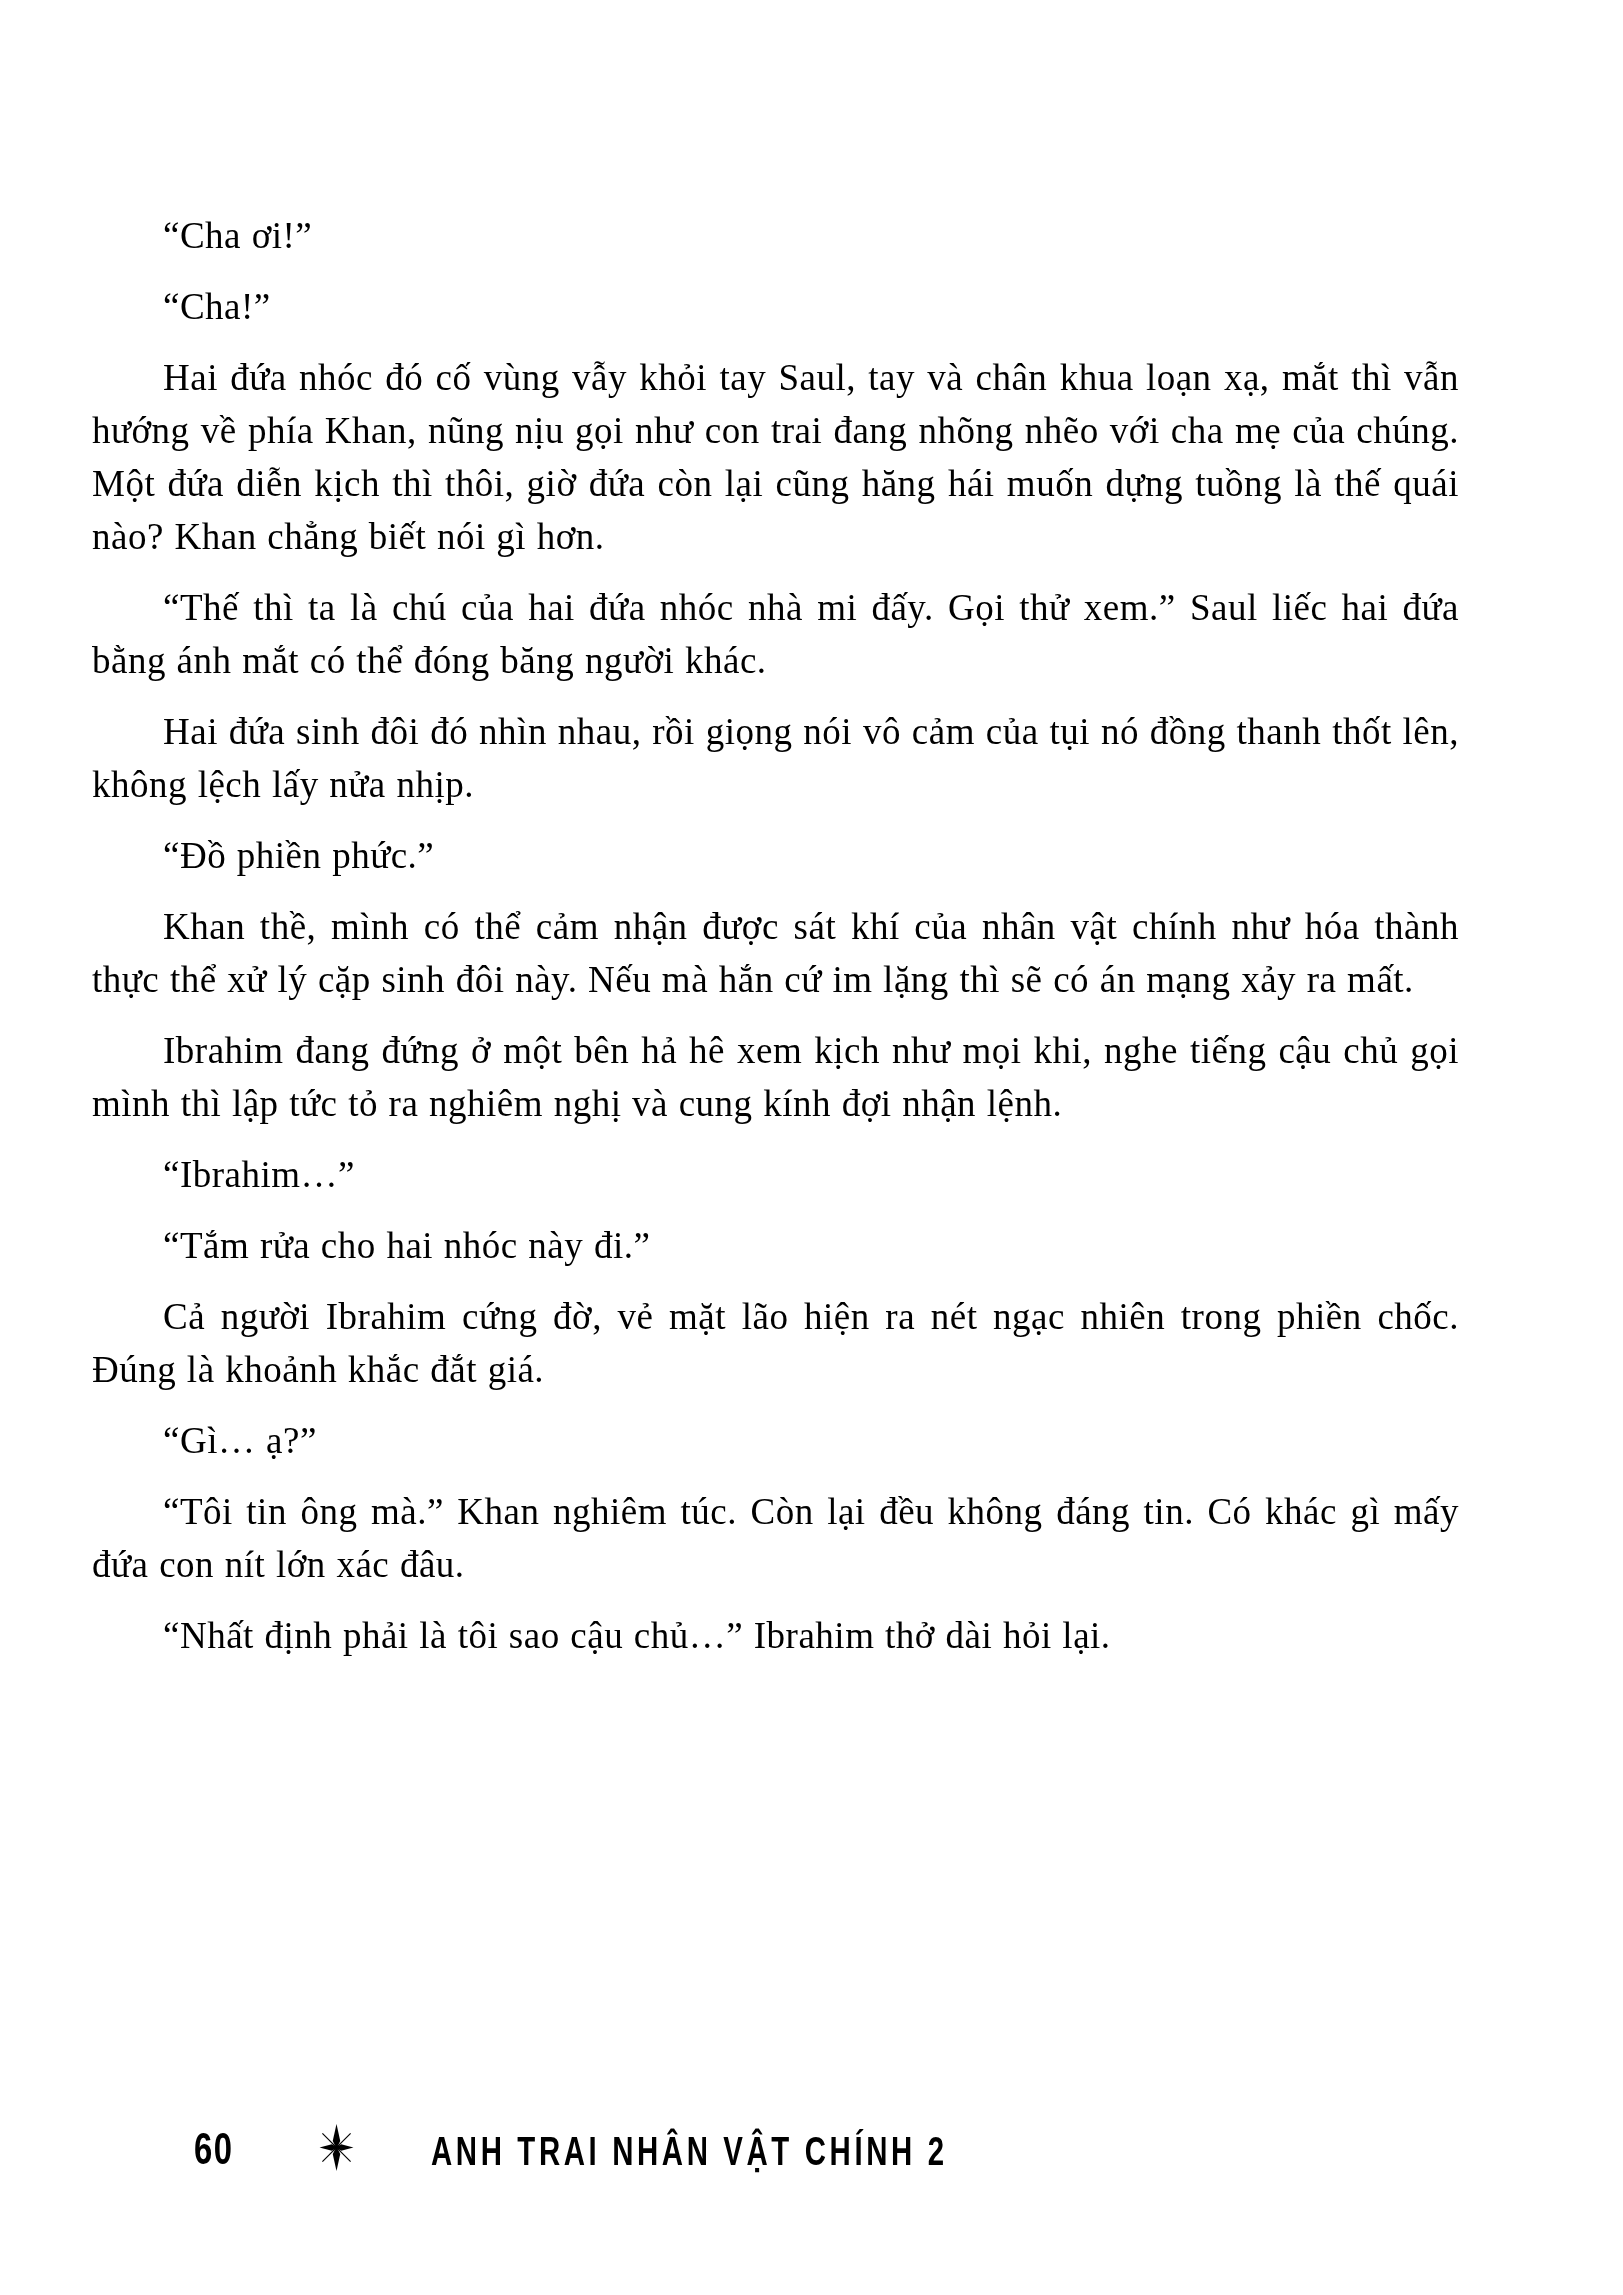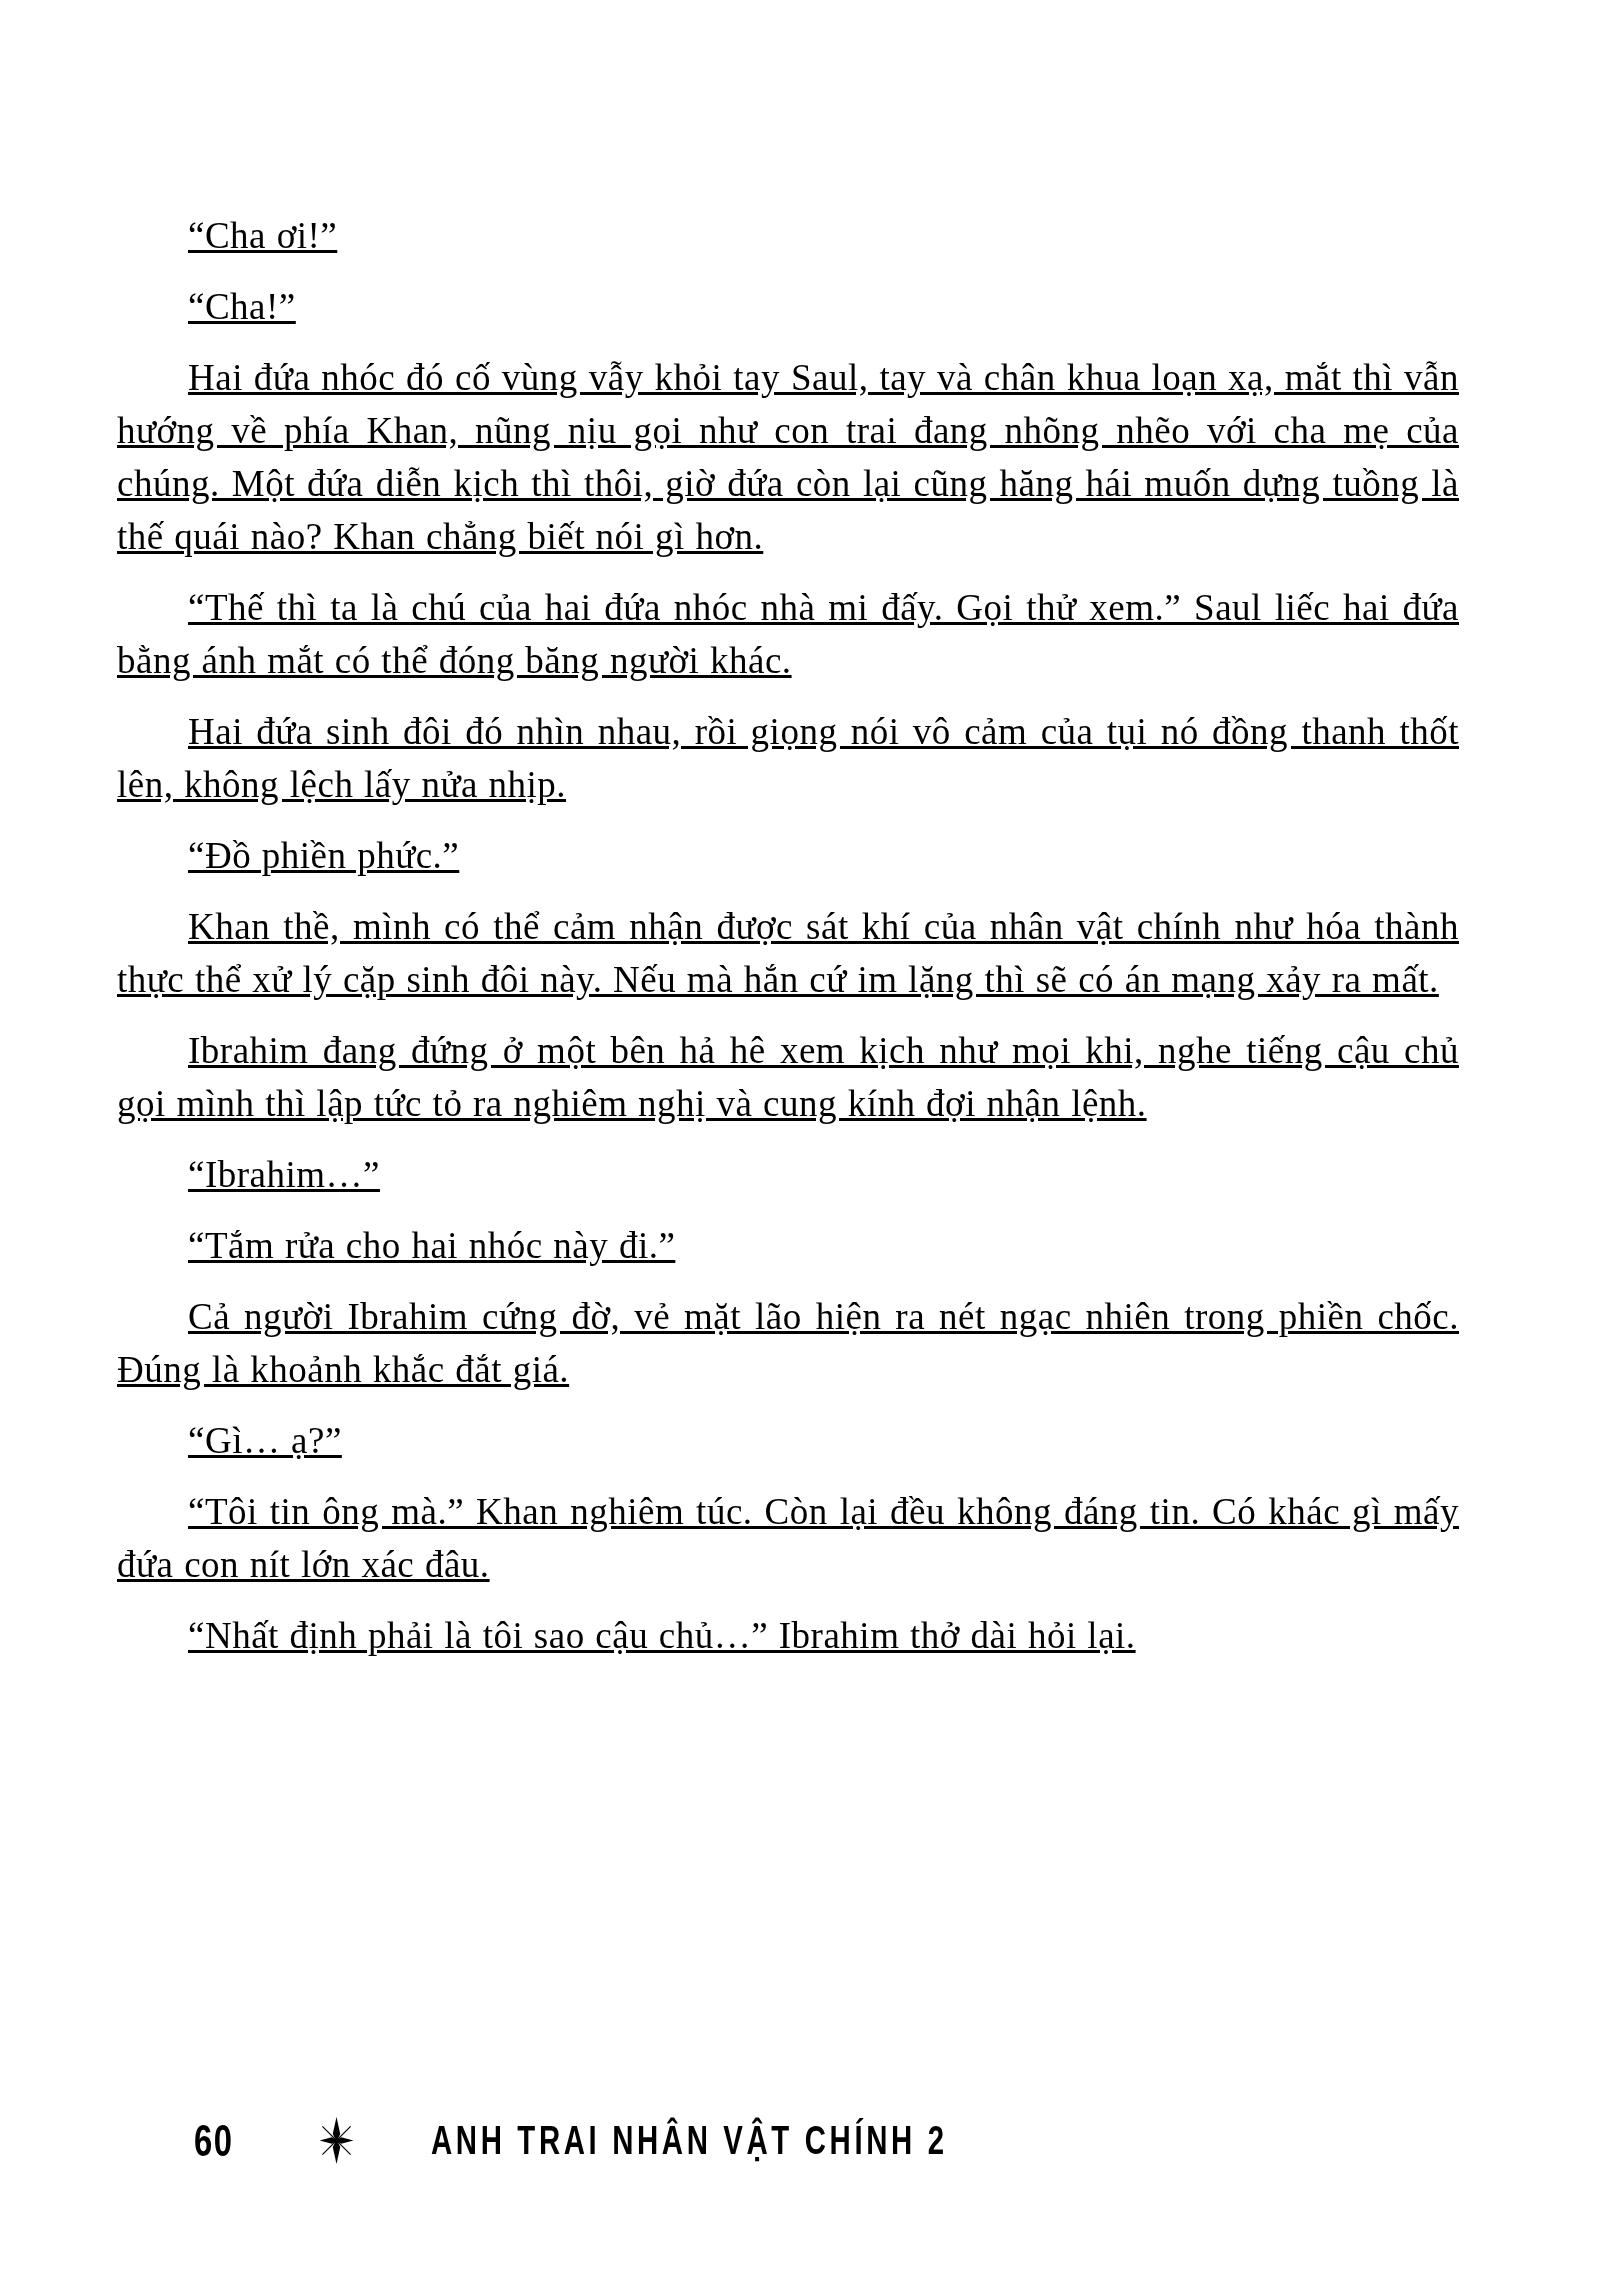--- a/index.html
+++ b/index.html
@@ -11,41 +11,40 @@
     width: 1623px;
     height: 2295px;
     position: relative;
     font-family: "Liberation Serif", serif;
     color: #000000;
   }
   .page {
     position: absolute;
     inset: 0;
     box-sizing: border-box;
-    padding: 209px 164px 0 117px;
-    text-decoration: underline;
+    padding: 209px 164px 0 92px;
   }
   .page-text p {
     margin: 0 0 18px 0;
     font-size: 37px;
     line-height: 53px;
     text-align: justify;
     text-indent: 71px;
     letter-spacing: 0.5px;
     word-spacing: 0.9px;
     font-stretch: condensed;
   }
   .footer {
     position: absolute;
     left: 194px;
     top: 2109px;
     width: 1266px;
     height: 62px;
     display: flex;
-    align-items: center;
+    align-items: flex-end;
   }
   .footer .page-number {
     font-family: "Liberation Sans", sans-serif;
     font-weight: 700;
     font-size: 40px;
     letter-spacing: 1.9px;
     transform: scale(0.82, 1.12);
     transform-origin: left center;
   }
   .footer .ornament {

